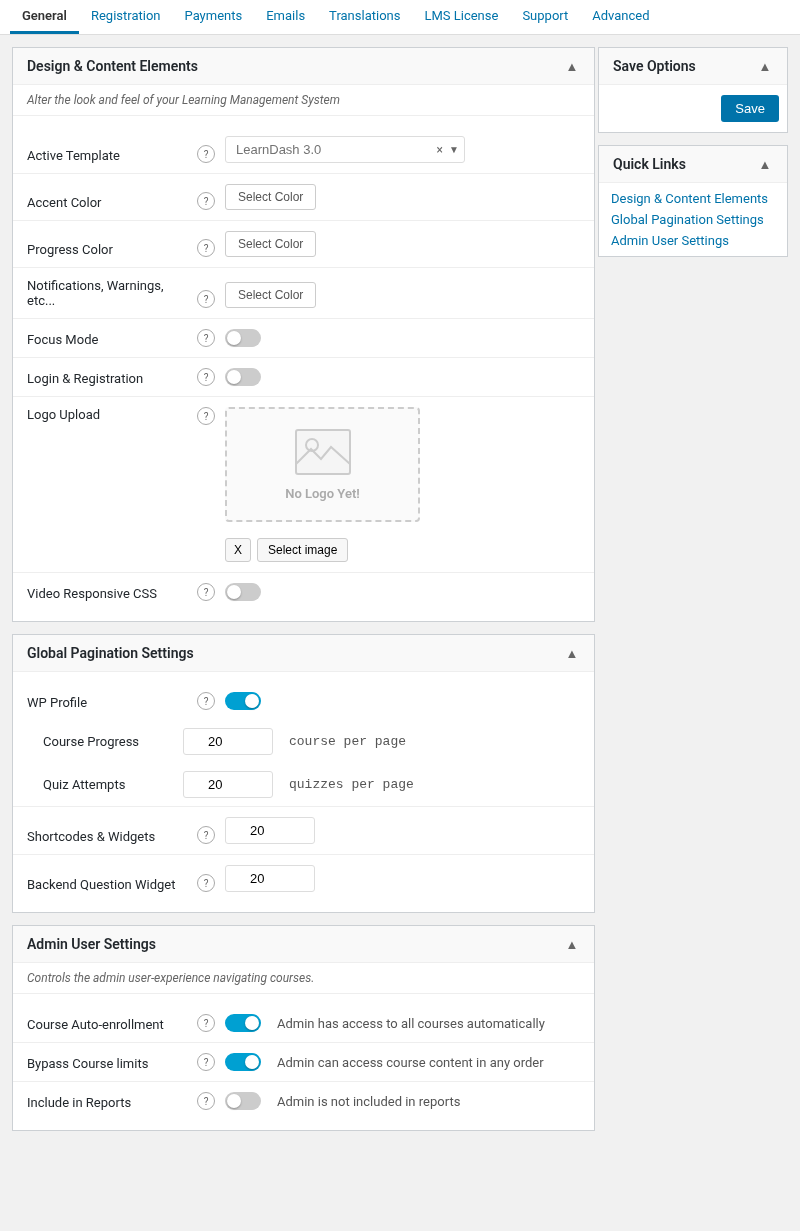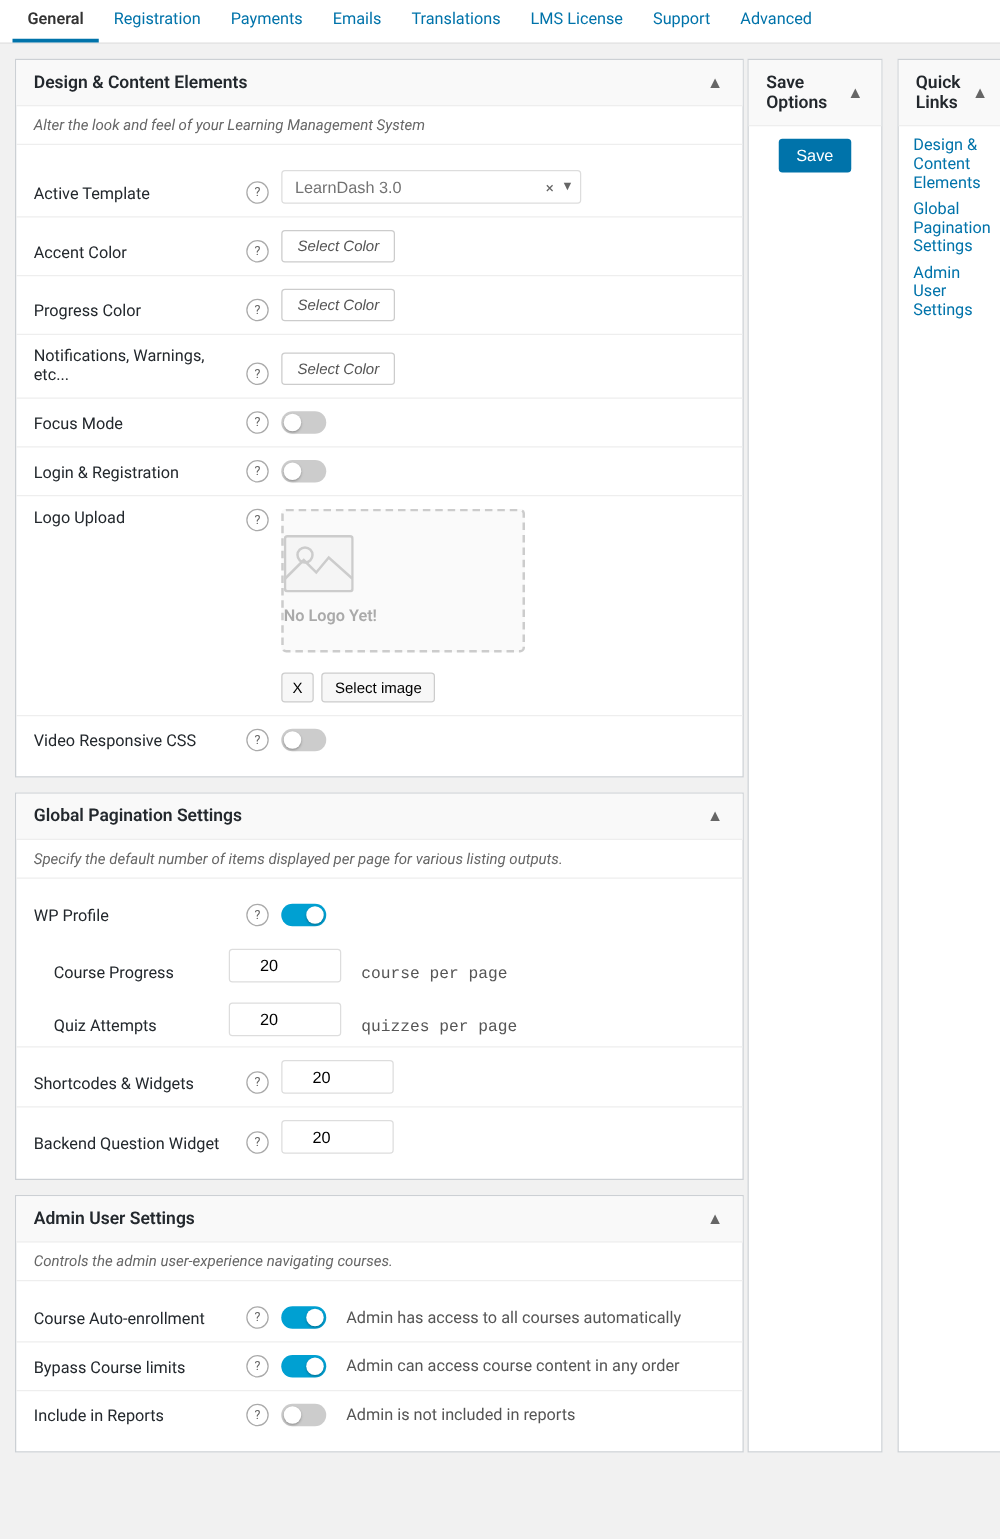--- a/index.html
+++ b/index.html
@@ -6,21 +6,21 @@
     body { font-family: -apple-system, BlinkMacSystemFont, "Segoe UI", Roboto, sans-serif; font-size: 13px; background: #f1f1f1; color: #333; }
 
     
     .nav-tabs { display: flex; background: #fff; border-bottom: 1px solid #ddd; padding: 0 10px; }
     .nav-tab { padding: 8px 12px; cursor: pointer; font-size: 13px; color: #0073aa; text-decoration: none; border-bottom: 3px solid transparent; }
     .nav-tab.active { border-bottom: 3px solid #0073aa; color: #333; font-weight: 600; }
 
     
     .page-layout { display: flex; gap: 3px; padding: 12px; max-width: 800px; }
     .main-content { flex: 1; display: flex; flex-direction: column; gap: 12px; }
-    .sidebar { width: 190px; display: flex; flex-direction: row; gap: 12px; }
+    .sidebar { width: 190px; display: flex; flex-direction: column; gap: 12px; }
 
     
     .panel { background: #fff; border: 1px solid #ccd0d4; }
     .panel-header { display: flex; justify-content: space-between; align-items: center; padding: 10px 14px; border-bottom: 1px solid #eee; background: #f9f9f9; }
     .panel-title { font-size: 14px; font-weight: 600; color: #23282d; }
     .panel-subtitle { font-size: 12px; color: #666; padding: 8px 14px; border-bottom: 1px solid #eee; font-style: italic; }
     .panel-body { padding: 10px 0; }
 
     
     .collapse-icon { width: 16px; height: 16px; cursor: pointer; display: flex; align-items: center; justify-content: center; color: #666; }
@@ -31,46 +31,46 @@
     .setting-help { width: 18px; height: 18px; border-radius: 50%; border: 1px solid #aaa; display: flex; align-items: center; justify-content: center; font-size: 10px; color: #666; cursor: pointer; flex-shrink: 0; }
     .setting-control { flex: 1; display: flex; align-items: center; gap: 8px; }
 
     
     .select-wrapper { position: relative; display: inline-flex; align-items: center; }
     .select-field { border: 1px solid #ddd; border-radius: 3px; padding: 5px 30px 5px 10px; font-size: 13px; background: #fff; min-width: 240px; appearance: none; color: #737373; }
     .select-clear { position: absolute; right: 22px; color: #666; cursor: pointer; font-size: 12px; }
     .select-arrow { position: absolute; right: 6px; color: #666; font-size: 10px; }
 
     
-    .color-btn { border: 1px solid #ccc; background: #fff; border-radius: 3px; padding: 5px 12px; font-size: 12px; cursor: pointer; color: #555; font-style: italic; }
+    .color-btn { border: 1px solid #ccc; background: #fff; border-radius: 3px; padding: 5px 12px; font-size: 12px; cursor: pointer; color: #555; }
 
     
     .toggle { width: 36px; height: 18px; border-radius: 9px; background: #ccc; position: relative; cursor: pointer; display: inline-block; flex-shrink: 0; }
     .toggle.on { background: #00a0d2; }
     .toggle::after { content: ''; position: absolute; width: 14px; height: 14px; background: #fff; border-radius: 50%; top: 2px; left: 2px; transition: left 0.2s; box-shadow: 0 1px 2px rgba(0,0,0,0.3); }
     .toggle.on::after { left: 20px; }
 
     
-    .logo-upload-area { border: 2px dashed #ccc; border-radius: 4px; width: 195px; height: 115px; display: flex; flex-direction: column; justify-content: center; background: #fafafa; }
+    .logo-upload-area { border: 2px dashed #ccc; border-radius: 4px; width: 195px; height: 115px; display: flex; flex-direction: column; align-items: center; justify-content: center; background: #fafafa; }
     .logo-placeholder-icon { color: #bbb; margin-bottom: 8px; }
     .logo-no-text { color: #aaa; font-size: 13px; font-weight: 600; }
     .logo-actions { display: flex; align-items: center; gap: 6px; margin-top: 8px; }
     .x-btn { border: 1px solid #ccc; background: #f7f7f7; padding: 4px 8px; font-size: 12px; border-radius: 3px; cursor: pointer; }
     .select-img-btn { border: 1px solid #ccc; background: #f7f7f7; padding: 4px 10px; font-size: 12px; border-radius: 3px; cursor: pointer; }
 
     
     .save-btn { background: #0073aa; color: #fff; border: none; border-radius: 3px; padding: 6px 14px; font-size: 13px; cursor: pointer; float: right; }
-    .save-panel-body { padding: 10px 24px; }
+    .save-panel-body { padding: 10px 8px; }
 
     
     .quick-links { padding: 8px 12px; display: flex; flex-direction: column; gap: 6px; }
     .quick-link { color: #0073aa; font-size: 13px; text-decoration: none; cursor: pointer; }
 
     
-    .sub-setting-row { display: flex; align-items: flex-end; padding: 8px 14px 8px 30px; gap: 10px; }
+    .sub-setting-row { display: flex; align-items: center; padding: 8px 14px 8px 30px; gap: 10px; }
     .sub-label { width: 130px; font-size: 13px; color: #23282d; flex-shrink: 0; }
     .number-input { border: 1px solid #ddd; border-radius: 3px; padding: 5px 24px; font-size: 13px; width: 90px; }
     .per-page-label { font-size: 13px; color: #555; margin-left: 6px; font-family: Liberation Mono, monospace; }
 
     
     .admin-text { font-size: 13px; color: #555; margin-left: 8px; }
 
     .divider { border: none; border-top: 1px solid #eee; }
   </style>
 </head>
@@ -190,21 +190,20 @@
         </div>
 
       </div>
     </div>
 
     <div class="panel">
       <div class="panel-header">
         <span class="panel-title">Global Pagination Settings</span>
         <span class="collapse-icon">▲</span>
       </div>
-      <div class="panel-subtitle">Specify the default number of items displayed per page for various listing outputs.</div>
       <div class="panel-body">
 
         <div class="setting-row">
           <span class="setting-label">WP Profile</span>
           <span class="setting-help">?</span>
           <div class="setting-control">
             <div class="toggle on"></div>
           </div>
         </div>
 

